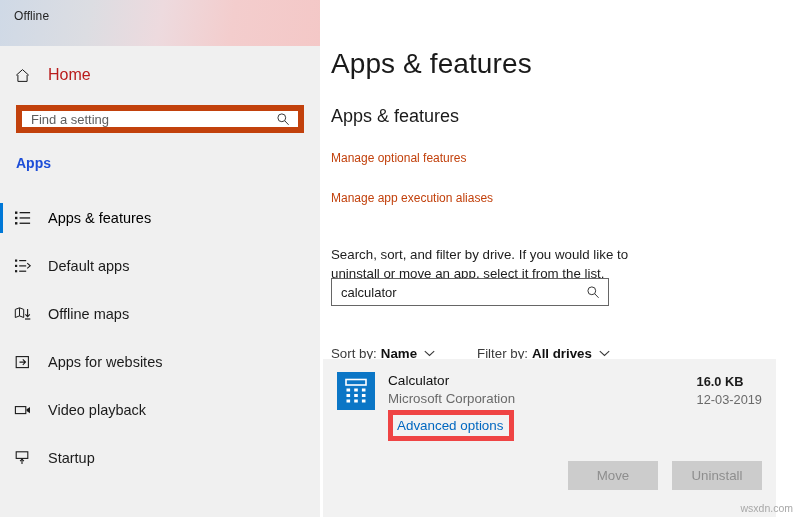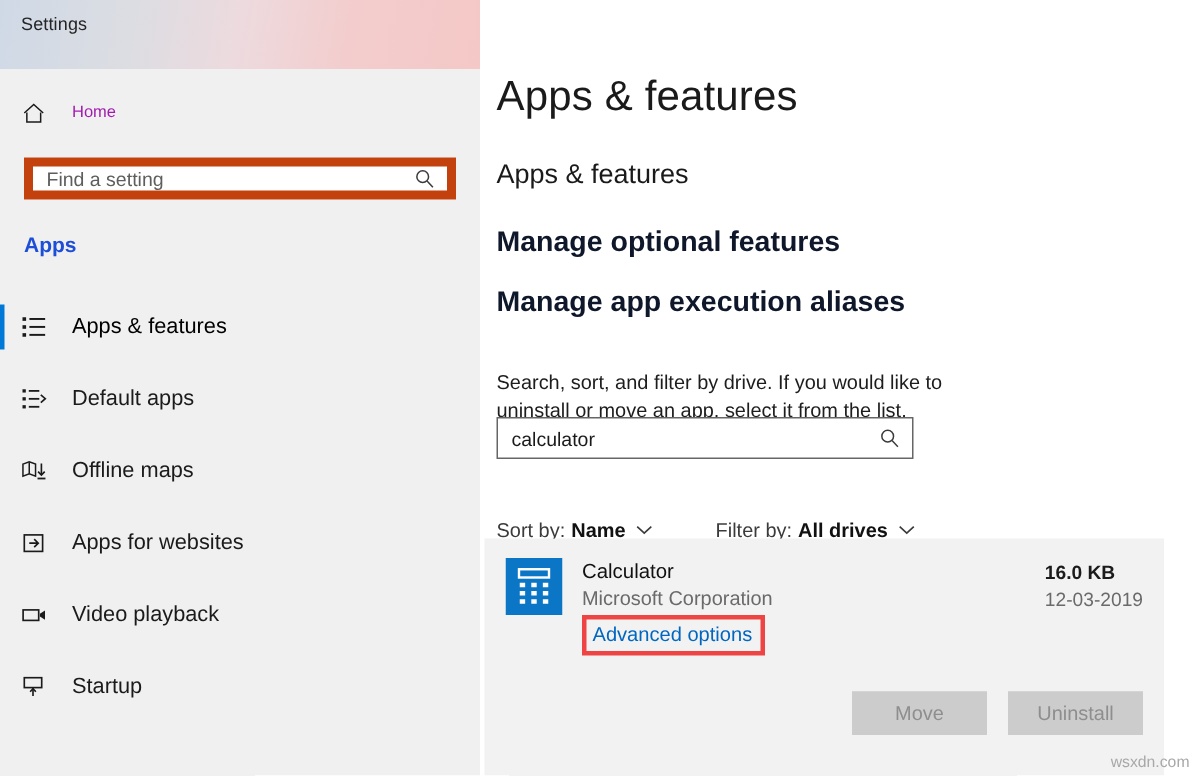--- a/index.html
+++ b/index.html
@@ -27,21 +27,21 @@
     position: absolute; top: 9px; left: 14px;
     font-size: 12px; color: #252525; letter-spacing: .1px;
   }
   .home-row {
     position: absolute; top: 60px; left: 0;
     width: 320px; height: 30px;
     display: flex; align-items: center;
     padding-left: 14px;
   }
   .home-icon { width: 26px; display: flex; align-items: center; }
-  .home-label { font-size: 11px; color: #a21caf; margin-left: 8px; }
+  .home-label { font-size: 16px; color: #b91c1c; margin-left: 8px; }
 
   .search-wrap {
     position: absolute; top: 105px; left: 16px;
     width: 288px; height: 28px;
     background: #fff; border: 6px solid #c2410c;
     display: flex; align-items: center;
   }
   .search-wrap input {
     border: 0; outline: 0; flex: 1;
     font-family: "Liberation Sans", sans-serif;
@@ -79,21 +79,21 @@
   .page-title {
     position: absolute; top: 48px; left: 11px;
     font-size: 28px; font-weight: normal; color: #1a1a1a;
     letter-spacing: .1px;
   }
   .section-title {
     position: absolute; top: 106px; left: 11px;
     font-size: 18px; color: #1a1a1a;
   }
   .link {
-    color: #0f172a; font-size: 19px; text-decoration: none; cursor: pointer; font-weight: bold;
+    color: #c2410c; font-size: 12px; text-decoration: none; cursor: pointer;
   }
   .link-1 { position: absolute; top: 151px; left: 11px; }
   .link-2 { position: absolute; top: 191px; left: 11px; }
 
   .desc {
     position: absolute; top: 245px; left: 11px; width: 300px;
     font-size: 13.3px; color: #1d1d1d; line-height: 19px;
   }
 
   .filter-search {
@@ -122,21 +122,21 @@
     width: 453px; height: 158px;
     background: #f2f2f2;
   }
   .app-row { position: relative; padding: 13px 0 0 14px; display: flex; }
   .app-icon { width: 38px; height: 38px; flex: 0 0 38px; }
   .app-texts { margin-left: 13px; flex: 1; }
   .app-name { font-size: 13.6px; color: #111; line-height: 17px; }
   .app-pub { font-size: 13.3px; color: #6a6a6a; line-height: 18px; margin-top: 1px; }
   .adv-wrap {
     display: inline-block; margin-top: 2px;
-    border: 3px solid #ef4444; padding: 1px 6px 2px 4px;
+    border: 5px solid #ef4444; padding: 1px 6px 2px 4px;
   }
   .adv-link { font-size: 13.4px; color: #0067c0; cursor: pointer; }
   .app-meta { padding-right: 14px; padding-top: 1px; }
   .app-size { font-size: 12.8px; color: #1b1b1b; font-weight: bold; line-height: 17px; }
   .app-date { font-size: 12.8px; color: #6a6a6a; line-height: 19px; }
 
   .btn-row {
     position: absolute; top: 102px; right: 14px;
     display: flex; gap: 14px;
   }
@@ -154,21 +154,21 @@
   }
 </style>
 </head>
 <body>
 
 <div class="app-window">
 
   <div class="sidebar">
     <div class="sidebar-gradient"></div>
 
-    <div class="settings-title">Settings</div>
+    <div class="settings-title">Offline</div>
 
     <div class="home-row">
       <span class="home-icon">
         <svg width="17" height="17" viewBox="0 0 17 17">
           <path d="M2.2 8.3L8.5 2.6l6.3 5.7" fill="none" stroke="#1a1a1a" stroke-width="1"></path>
           <path d="M3.9 8.0v6.4h9.2V8.0" fill="none" stroke="#1a1a1a" stroke-width="1"></path>
         </svg>
       </span>
       <span class="home-label">Home</span>
     </div>

